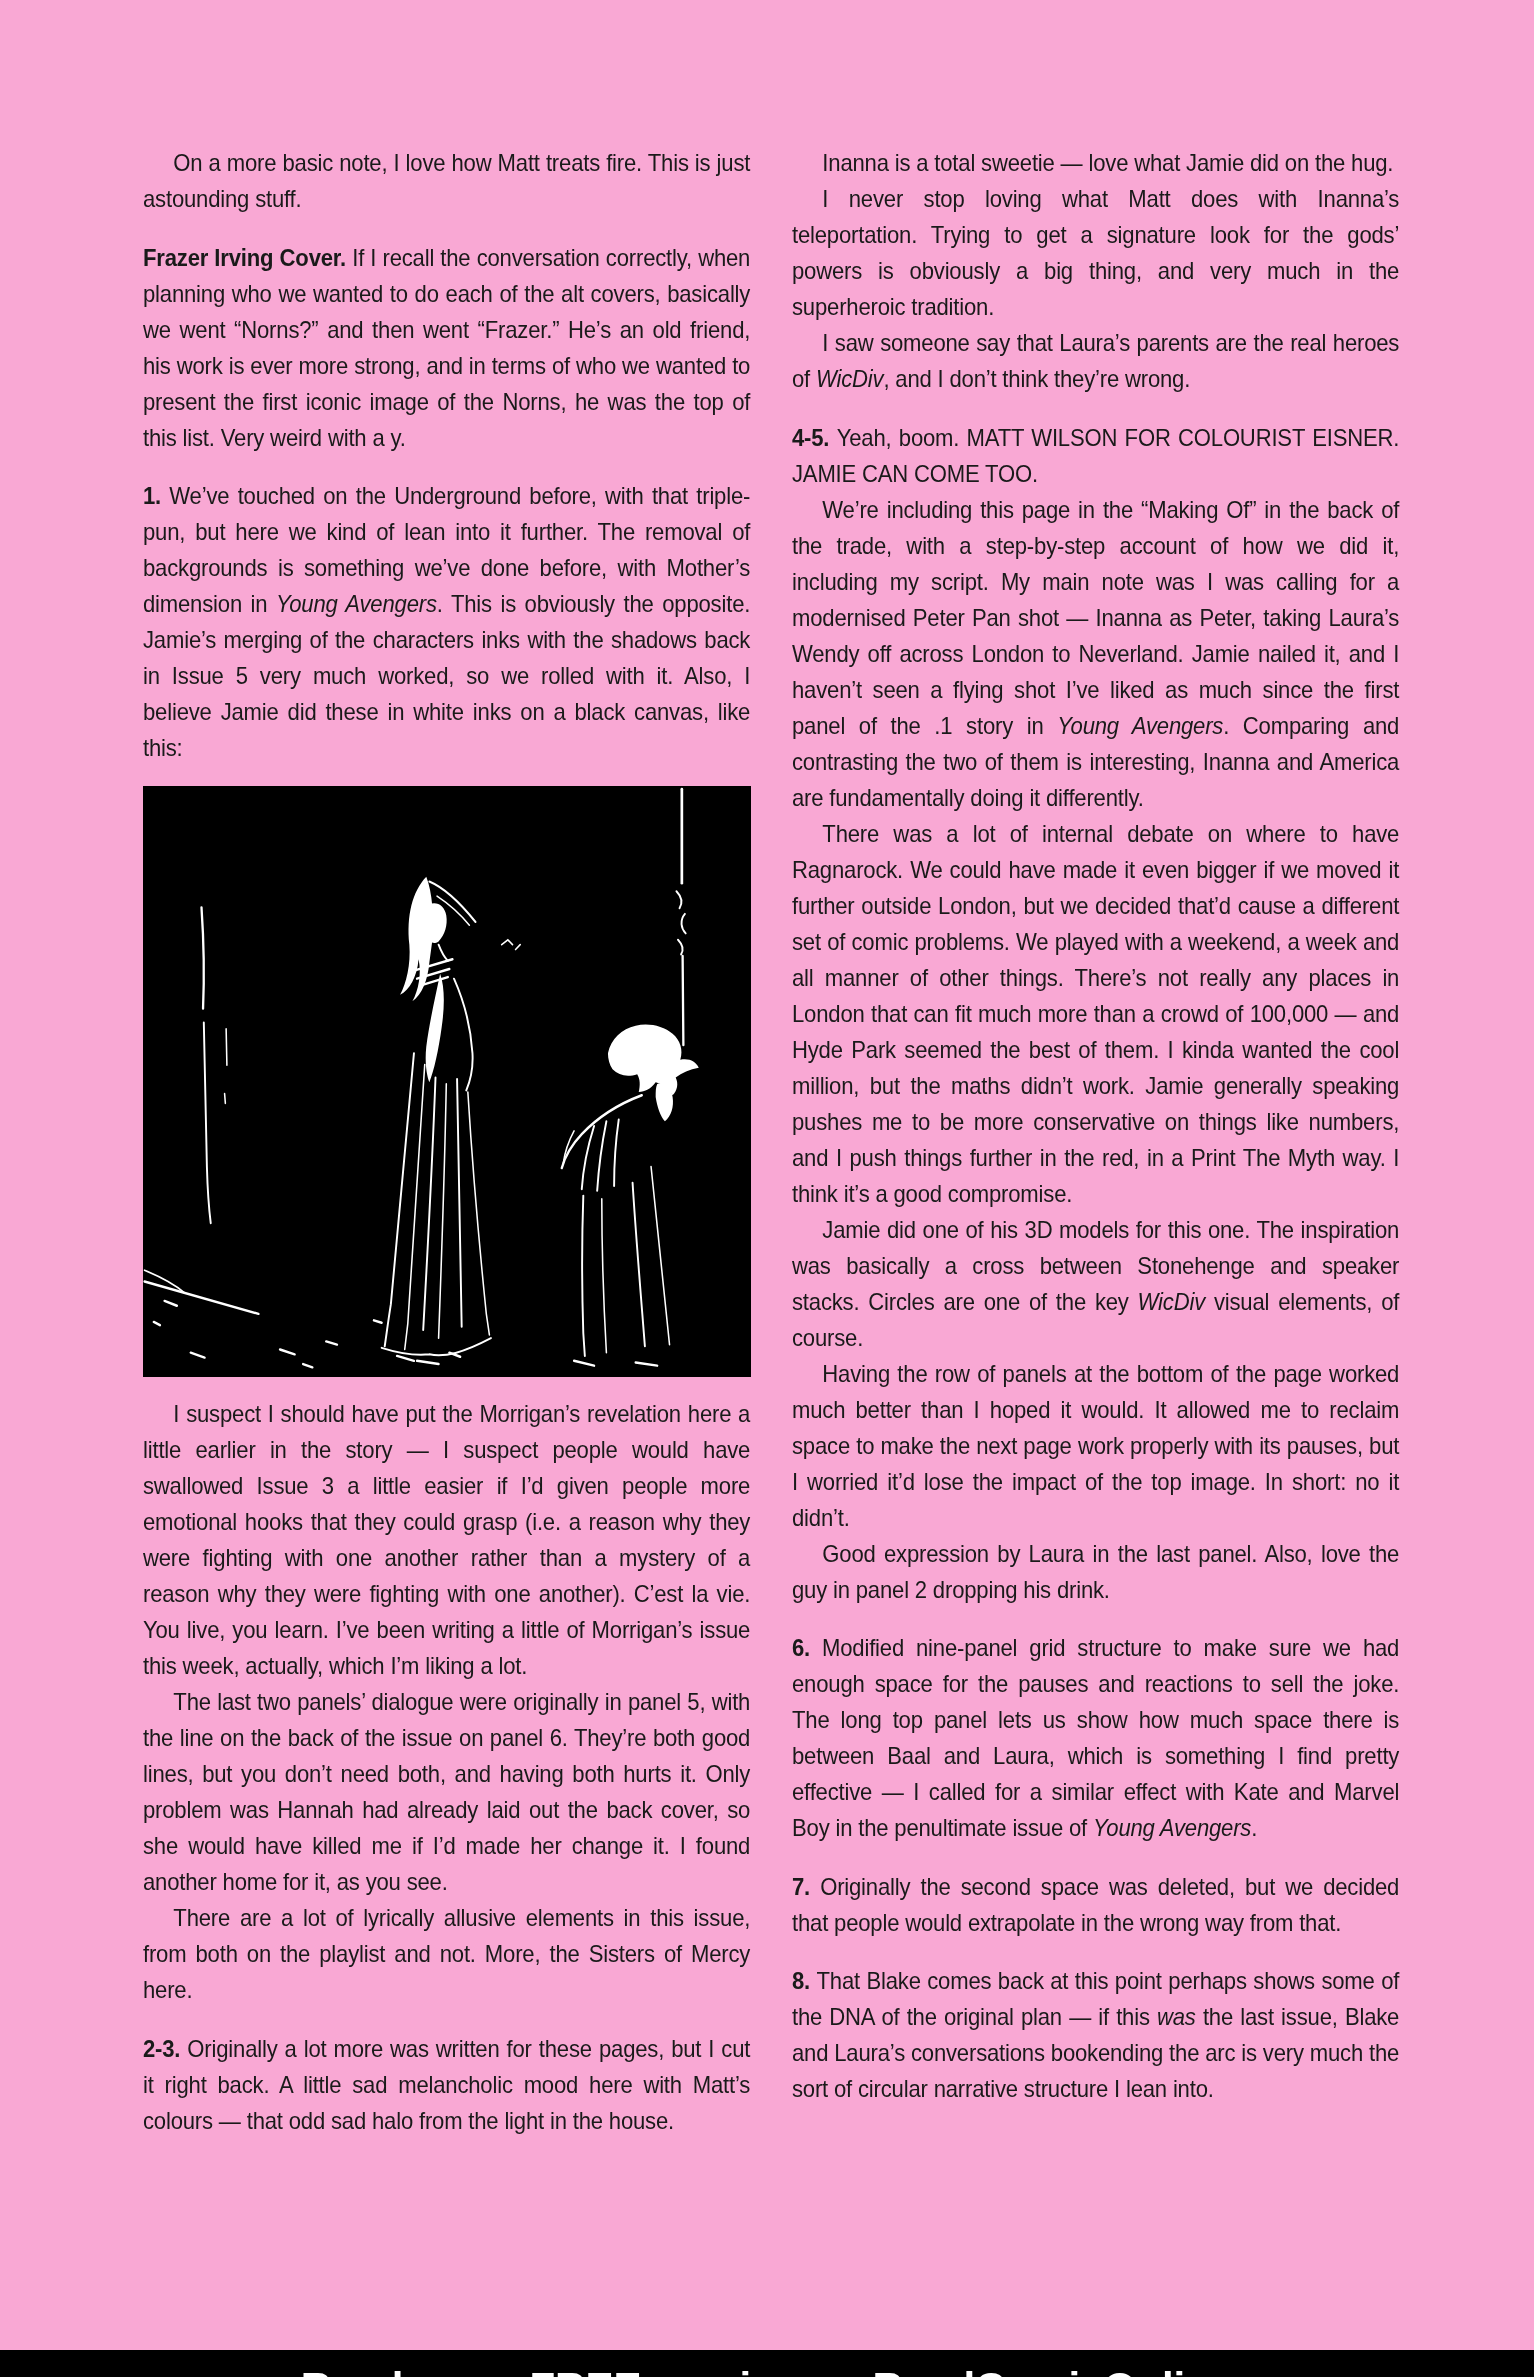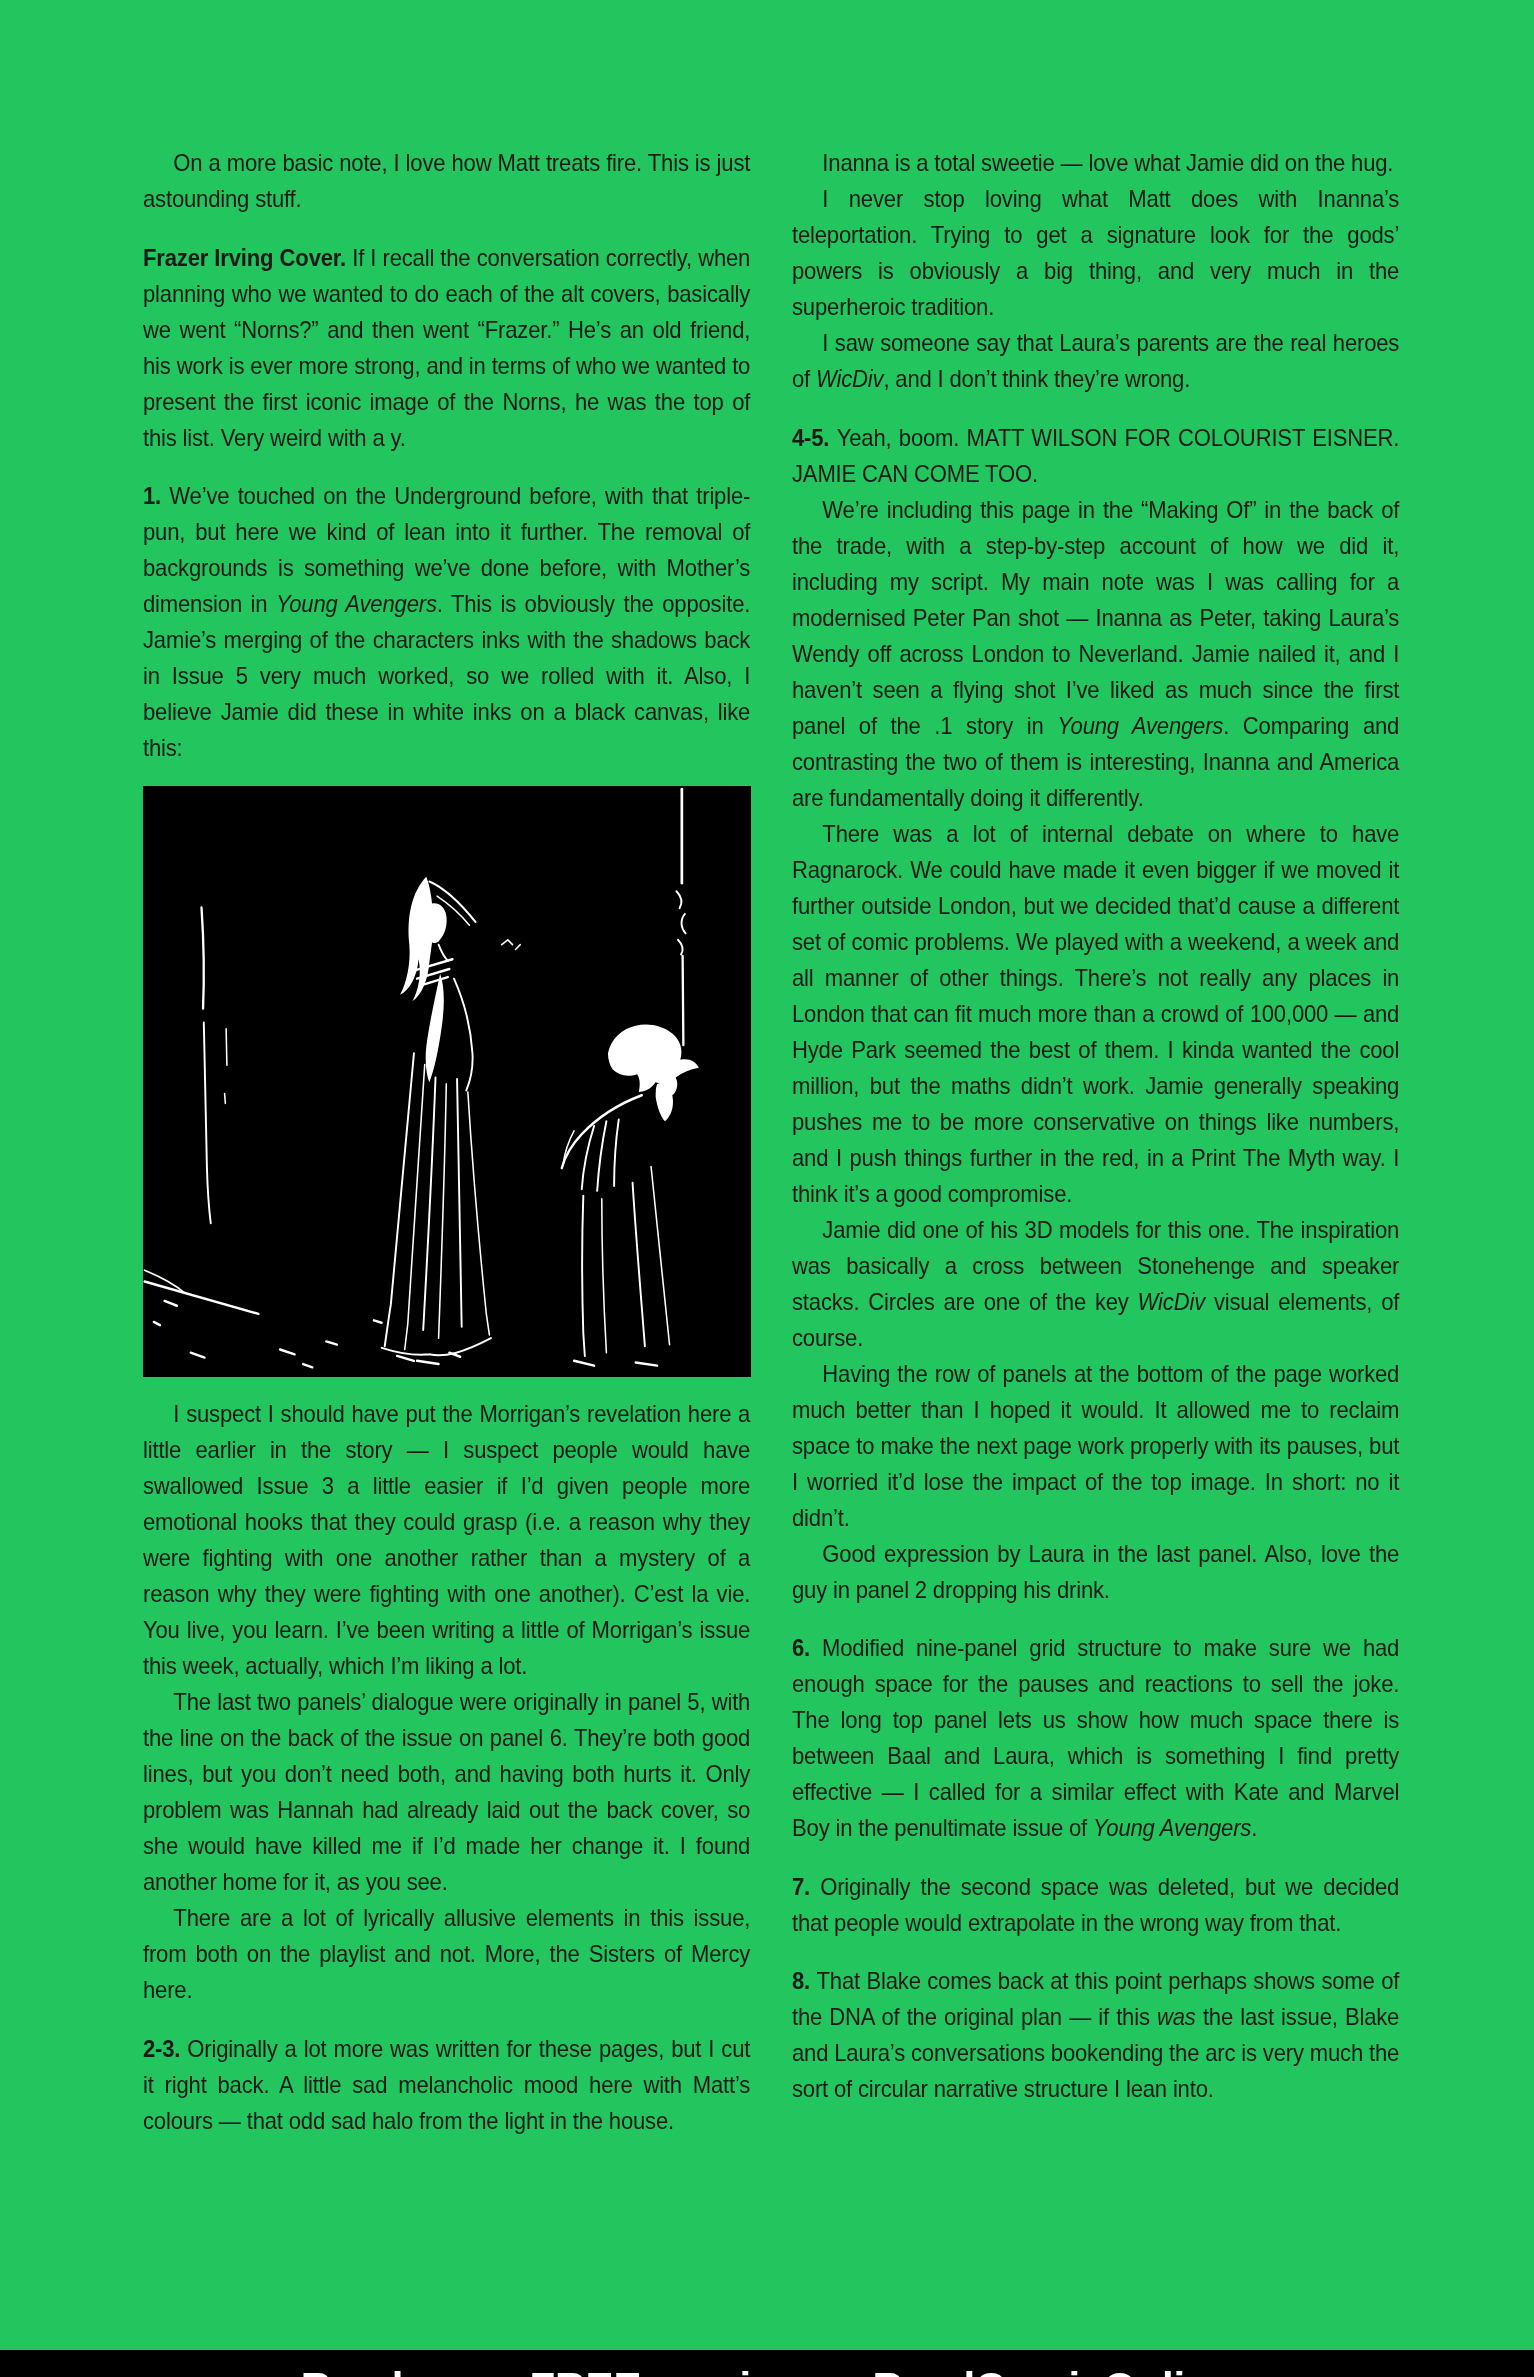--- a/index.html
+++ b/index.html
@@ -7,21 +7,21 @@
     padding: 0;
     background: #ffffff;
     width: 1535px;
     height: 2377px;
     overflow: hidden;
   }
   .page {
     position: relative;
     width: 1535px;
     height: 2377px;
-    background: #22c55e;
+    background: #f9a8d4;
     font-family: "Liberation Sans", "DejaVu Sans", sans-serif;
   }
   .column {
     position: absolute;
     top: 145px;
     width: 660px;
     transform: scaleX(0.92);
     transform-origin: 0 0;
     font-size: 24px;
     line-height: 36px;

